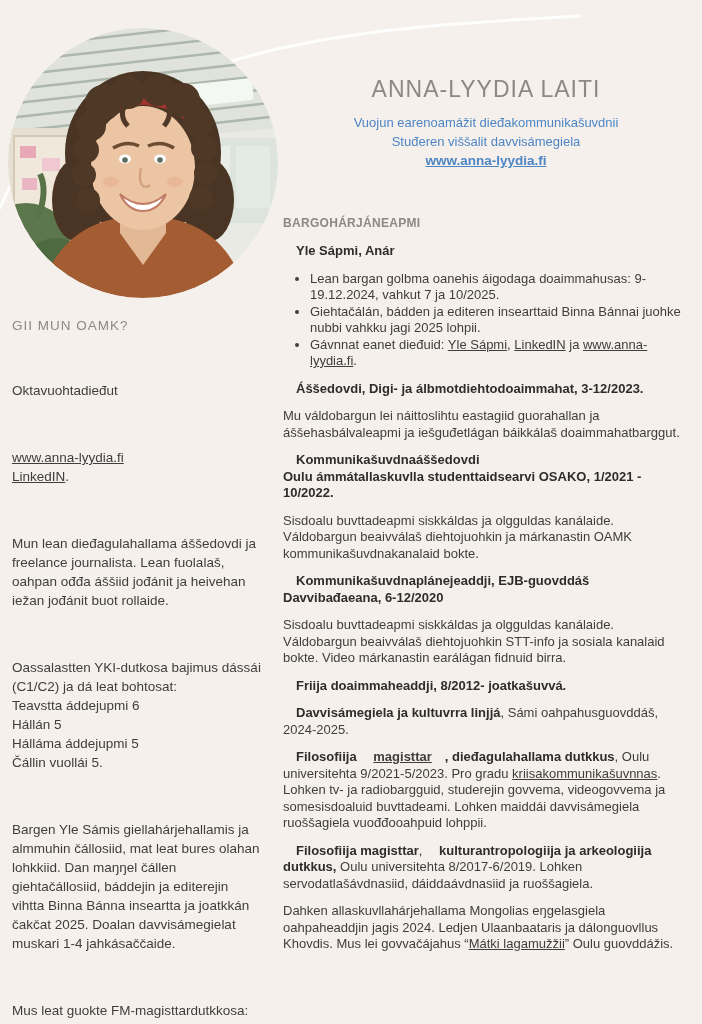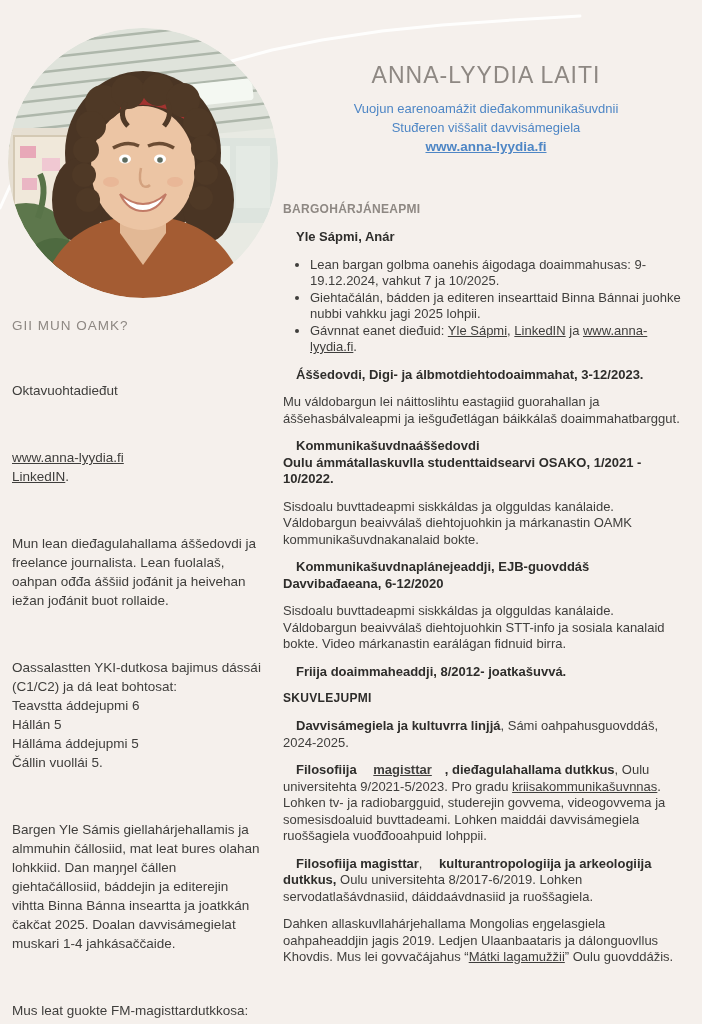--- a/index.html
+++ b/index.html
@@ -15,21 +15,21 @@
   .page{position:relative;width:702px;height:1024px;background:var(--bg);overflow:hidden;}
 
   .squiggle{position:absolute;left:0;top:0;pointer-events:none;}
 
   .photo-wrap{position:absolute;left:8px;top:28px;width:270px;height:270px;border-radius:50%;overflow:hidden;}
 
   .sidebar-content{position:absolute;left:12px;top:318px;width:252px;}
   .side-title{color:var(--gray);font-size:13.5px;letter-spacing:1px;margin-bottom:24px;}
   .sidebar-content p{font-size:13.5px;line-height:19px;margin-bottom:19px;white-space:pre-line;margin-top:48px;}
 
-  .main-col{position:absolute;left:283px;top:0;width:406px;}
+  .main-col{position:absolute;left:283px;top:14px;width:406px;}
   .main-header{text-align:center;padding-top:62px;}
   .main-header h1{font-size:23px;font-weight:400;color:var(--gray);letter-spacing:1px;margin-bottom:10px;}
   .tagline{font-size:13px;line-height:19px;color:var(--blue);}
   .site-link{display:inline-block;font-size:13.5px;line-height:19px;color:var(--blue);font-weight:700;text-decoration:underline;cursor:pointer;}
 
   .sec-title{font-size:12px;font-weight:700;letter-spacing:.3px;margin:0 0 13px 0;}
   .sec-title.gray{color:var(--gray);margin-top:46px;}
   .sec-title.black{color:var(--bold);margin-top:3px;}
 
   .main-col p{font-size:13px;line-height:16.5px;margin-bottom:11px;white-space:pre-line;}
@@ -151,22 +151,21 @@
           <li><span>Gávnnat eanet dieđuid: </span><span class="lnk">Yle Sápmi</span><span>, </span><span class="lnk">LinkedIN</span><span> ja </span><span class="lnk">www.anna-lyydia.fi</span><span>.</span></li>
         </ul>
         <p><span class="b">Áššedovdi, Digi- ja álbmotdiehtodoaimmahat, 3-12/2023.</span></p>
         <p><span>Mu váldobargun lei náittoslihtu eastagiid guorahallan ja áššehasbálvaleapmi ja iešguđetlágan báikkálaš doaimmahatbarggut.</span></p>
         <p><span class="b">Kommunikašuvdnaáššedovdi
 Oulu ámmátallaskuvlla studenttaidsearvi OSAKO, 1/2021 - 10/2022.</span></p>
         <p><span>Sisdoalu buvttadeapmi siskkáldas ja olgguldas kanálaide. Váldobargun beaivválaš diehtojuohkin ja márkanastin OAMK kommunikašuvdnakanalaid bokte.</span></p>
         <p><span class="b">Kommunikašuvdnaplánejeaddji, EJB-guovddáš Davvibađaeana, 6-12/2020</span></p>
         <p><span>Sisdoalu buvttadeapmi siskkáldas ja olgguldas kanálaide. Váldobargun beaivválaš diehtojuohkin STT-info ja sosiala kanalaid bokte. Video márkanastin earálágan fidnuid birra.</span></p>
         <p><span class="b">Friija doaimmaheaddji, 8/2012- joatkašuvvá.</span></p>
-        <div class="sec-title black">SKUVLEJUPMI</div>
         <p><span class="b">Davvisámegiela ja kultuvrra linjjá</span><span>, Sámi oahpahusguovddáš, 2024-2025.</span></p>
         <p><span class="b">Filosofiija </span><span class="b lnk">magisttar</span><span class="b">, dieđagulahallama dutkkus</span><span>, Oulu universitehta 9/2021-5/2023. Pro gradu </span><span class="lnk">kriisakommunikašuvnnas</span><span>.
 Lohken tv- ja radiobargguid, studerejin govvema, videogovvema ja somesisdoaluid buvttadeami. Lohken maiddái davvisámegiela ruoššagiela vuođđooahpuid lohppii.</span></p>
         <p><span class="b">Filosofiija magisttar</span><span>, </span><span class="b">kulturantropologiija ja arkeologiija dutkkus,</span><span> Oulu universitehta 8/2017-6/2019. Lohken servodatlašávdnasiid, dáiddaávdnasiid ja ruoššagiela.</span></p>
-        <p><span>Dahken allaskuvllahárjehallama Mongolias eŋgelasgiela oahpaheaddjin jagis 2019. Ledjen Ulaanbaataris ja dálonguovllus Khovdis. Mus lei govvačájahus “</span><span class="lnk">Mátki lagamužžii</span><span>” Oulu guovddážis.</span></p>
+        <p><span>Dahken allaskuvllahárjehallama Mongolias eŋgelasgiela oahpaheaddjin jagis 2024. Ledjen Ulaanbaataris ja dálonguovllus Khovdis. Mus lei govvačájahus “</span><span class="lnk">Mátki lagamužžii</span><span>” Oulu guovddážis.</span></p>
       </div>
   </main>
 
 </div>
 
 </body></html>

